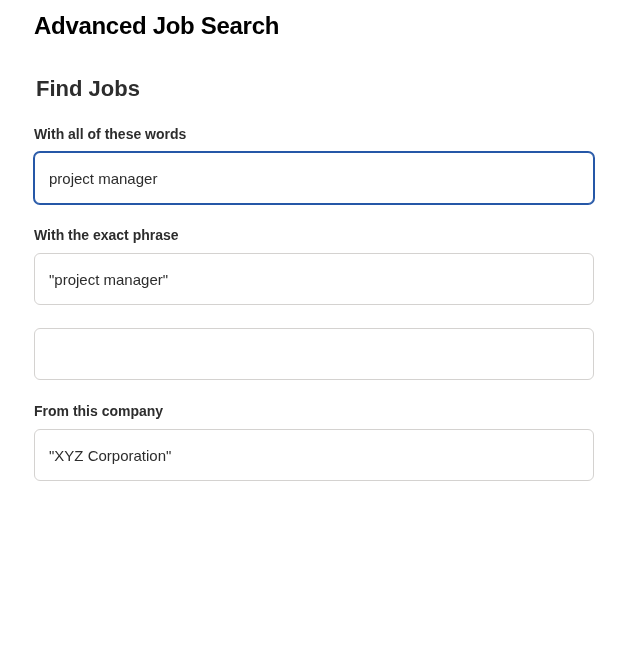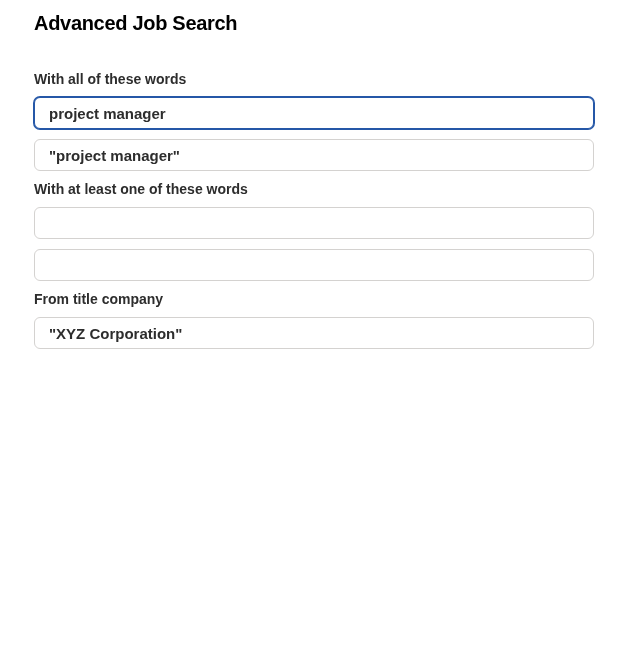--- a/index.html
+++ b/index.html
@@ -10,85 +10,82 @@
     body {
       font-family: -apple-system, BlinkMacSystemFont, "Segoe UI", Helvetica, Arial, sans-serif;
       background: #ffffff;
       width: 628px;
       padding: 0;
     }
     .container {
       padding: 12px 34px 20px 34px;
     }
     h1 {
-      font-size: 20px;
+      font-size: 24px;
       font-weight: 700;
       color: #000;
       margin-bottom: 36px;
       letter-spacing: -0.3px;
     }
     h2 {
       font-size: 22px;
       font-weight: 700;
       color: #2d2d2d;
       margin-bottom: 24px;
       margin-left: 2px;
     }
     .form-group {
-      margin-bottom: 10px;
+      margin-bottom: 23px;
     }
     label {
       display: block;
       font-size: 14px;
       font-weight: 700;
       color: #2d2d2d;
       margin-bottom: 10px;
     }
     input[type="text"] {
       width: 100%;
-      height: 32px;
+      height: 52px;
       padding: 0 14px;
       font-size: 15px;
       color: #2d2d2d;
       background: #ffffff;
       border: 1px solid #d4d2d0;
       border-radius: 6px;
       outline: none;
-      font-weight: bold;
     }
     input.focused {
       border: 1px solid #2557a7;
       box-shadow: 0 0 0 1px #2557a7;
     }
   </style>
 </head>
 <body>
 
 <div class="container">
 
   <h1>Advanced Job Search</h1>
 
+  <h2>Find Jobs</h2>
 
   <div class="form-group">
     <label>With all of these words</label>
     <input type="text" class="focused" value="project manager" style="">
   </div>
 
   <div class="form-group">
+    <label>With the exact phrase</label>
     <input type="text" value="&quot;project manager&quot;" style="">
   </div>
 
-  <div class="form-group">
-    <label>With at least one of these words</label>
-    <input type="text" value="" style="">
-  </div>
 
 
   <div class="form-group">
     <input type="text" value="" style="">
   </div>
 
   <div class="form-group">
-    <label>From title company</label>
+    <label>From this company</label>
     <input type="text" value="&quot;XYZ Corporation&quot;" style="">
   </div>
 
 </div>
 
 </body></html>

